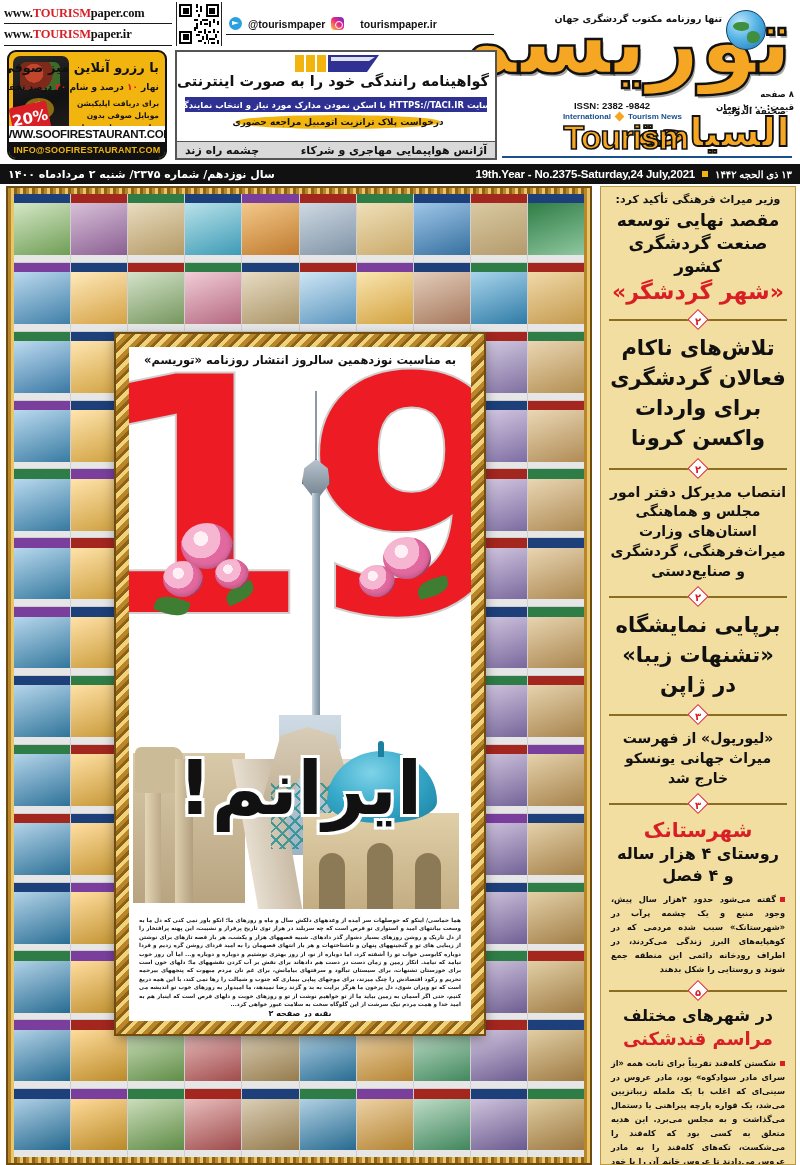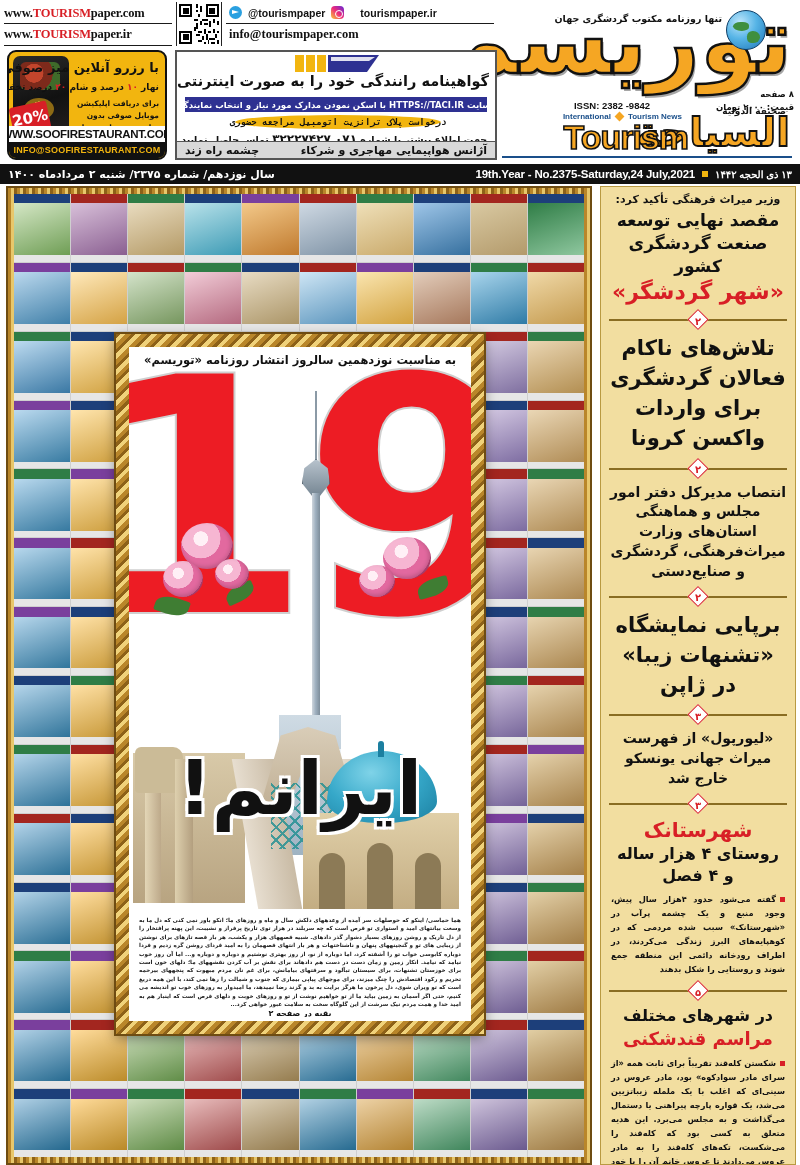--- a/index.html
+++ b/index.html
@@ -182,21 +182,21 @@
     font-size:14.5px; font-weight:700; color:#111; white-space:nowrap;
   }
   .lic-bar {
     position:absolute; right:8px; left:8px; top:45px; height:15px; background:#2e3192;
     display:flex; align-items:center; justify-content:center; color:#fff;
     font-size:8.5px; font-weight:700; white-space:nowrap; padding: 0 4px;
   }
   .lic-oval {
     position:absolute; left:58px; width:206px; top:63px; height:14px; background:#f2b50f;
     border-radius:50%; display:flex; align-items:center; justify-content:center;
-    font-size:9px; font-weight:700; color:#111; white-space:nowrap;font-family:Liberation Mono, monospace;
+    font-size:9px; font-weight:700; color:#111; white-space:nowrap;
   }
   .lic-phone {
     position:absolute; right:8px; left:8px; top:80px; text-align:center;
     font-size:9.5px; font-weight:700; color:#111; white-space:nowrap;
   }
   .lic-phone .big { font-size:12px; letter-spacing:0.4px; }
   .lic-foot {
     position:absolute; left:0; right:0; bottom:0; height:17px; background:#d9d9d9;
     border-top:1.5px solid #555; display:flex; align-items:center;
     justify-content:space-between; padding:0 8px;
@@ -508,21 +508,20 @@
         </g>
       </svg>
     </div>
     <div class="social-col">
       <div class="social-row">
         <span class="s-icon telegram"></span>
         <span class="s-text">@tourismpaper</span>
         <span class="s-icon instagram" style="margin-right:10px"></span>
         <span class="s-text">tourismpaper.ir</span>
       </div>
-      <div class="email-row">info@tourismpaper.com</div>
     </div>
   </div>
 
   <div class="masthead">
     <div class="logo-fa">توریسم</div>
     <div class="globe"></div>
     <div class="tagline-fa">تنها روزنامه مکتوب گردشگری جهان</div>
     <div class="pages-price">
       <div>۸ صفحه</div>
       <div>قیمت: ۲۰۰۰ تومان</div>
@@ -559,25 +558,20 @@
     <svg class="lic-flag" viewBox="0 0 84 17" aria-hidden="true">
       <rect x="0" y="0" width="9" height="17" fill="#f2b50f"></rect>
       <rect x="11" y="0" width="9" height="17" fill="#f2b50f"></rect>
       <rect x="22" y="0" width="9" height="17" fill="#f2b50f"></rect>
       <polygon points="33,0 84,0 72,17 33,17" fill="#2e3192"></polygon>
       <polygon points="36,2 80,2 74,6 36,6" fill="#fff" opacity="0.85"></polygon>
     </svg>
     <div class="lic-h">گواهینامه رانندگی خود را به صورت اینترنتی بین المللی نمایید</div>
     <div class="lic-bar">ورود به سایت HTTPS://TACI.IR با اسکن نمودن مدارک مورد نیاز و انتخاب نمایندگی شیراز</div>
     <div class="lic-oval">درخواست پلاک ترانزیت اتومبیل مراجعه حضوری</div>
-    <div class="lic-phone">
-      <span>جهت اطلاع بیشتر با شماره</span>
-      <span class="big">۰۷۱ ۳۲۲۲۷۴۲۷</span>
-      <span>تماس حاصل نمایید</span>
-    </div>
     <div class="lic-foot">
       <span class="agency">آژانس هواپیمایی مهاجری و شرکاء</span>
       <span>چشمه راه زند</span>
     </div>
   </div>
 
   <div class="date-bar">
     <div class="date-en">
       <span>19th.Year - No.2375-Saturday,24 July,2021</span>
       <span class="date-sep"></span>

